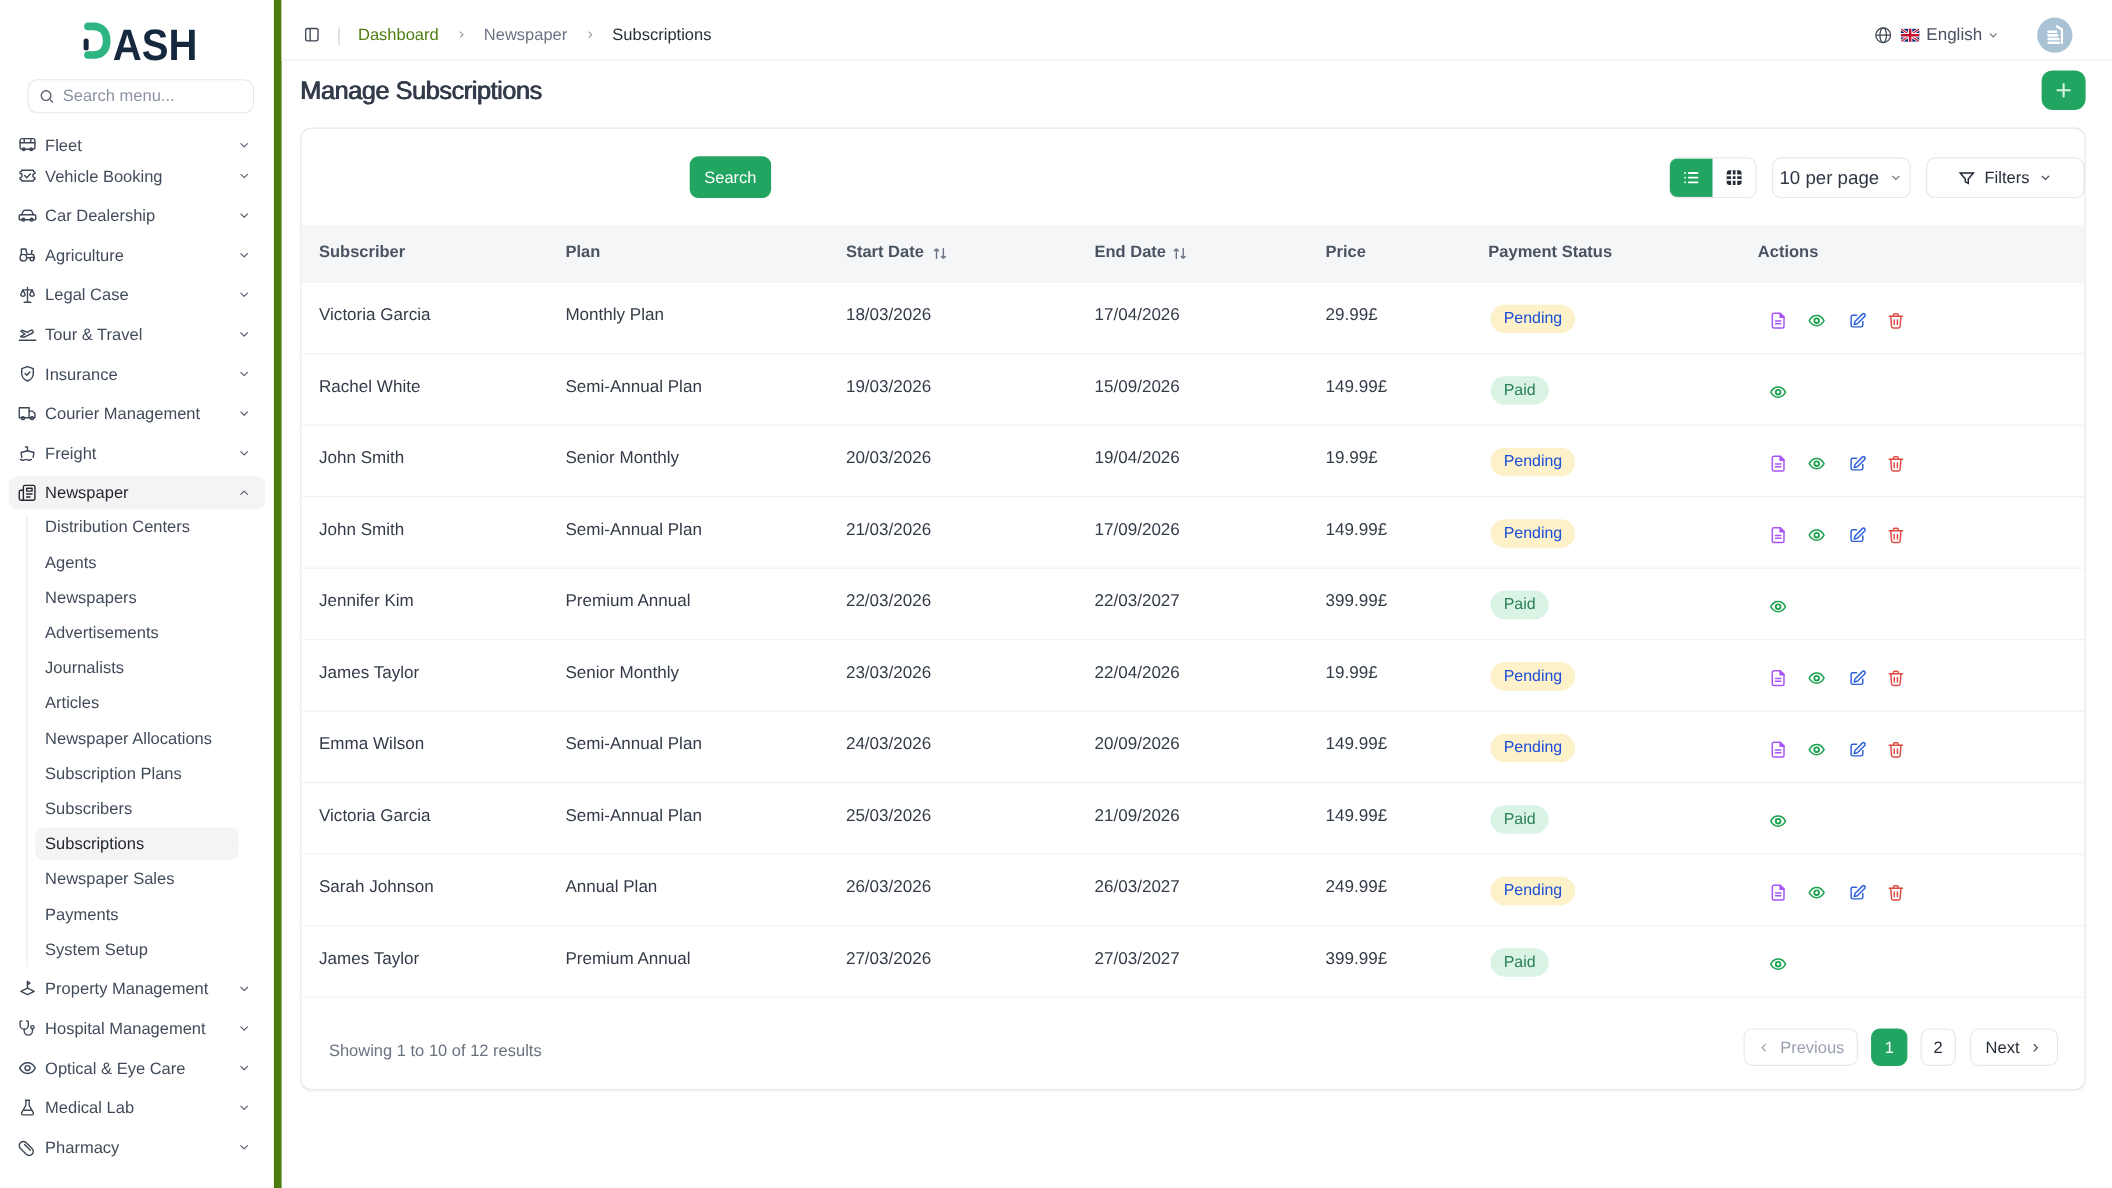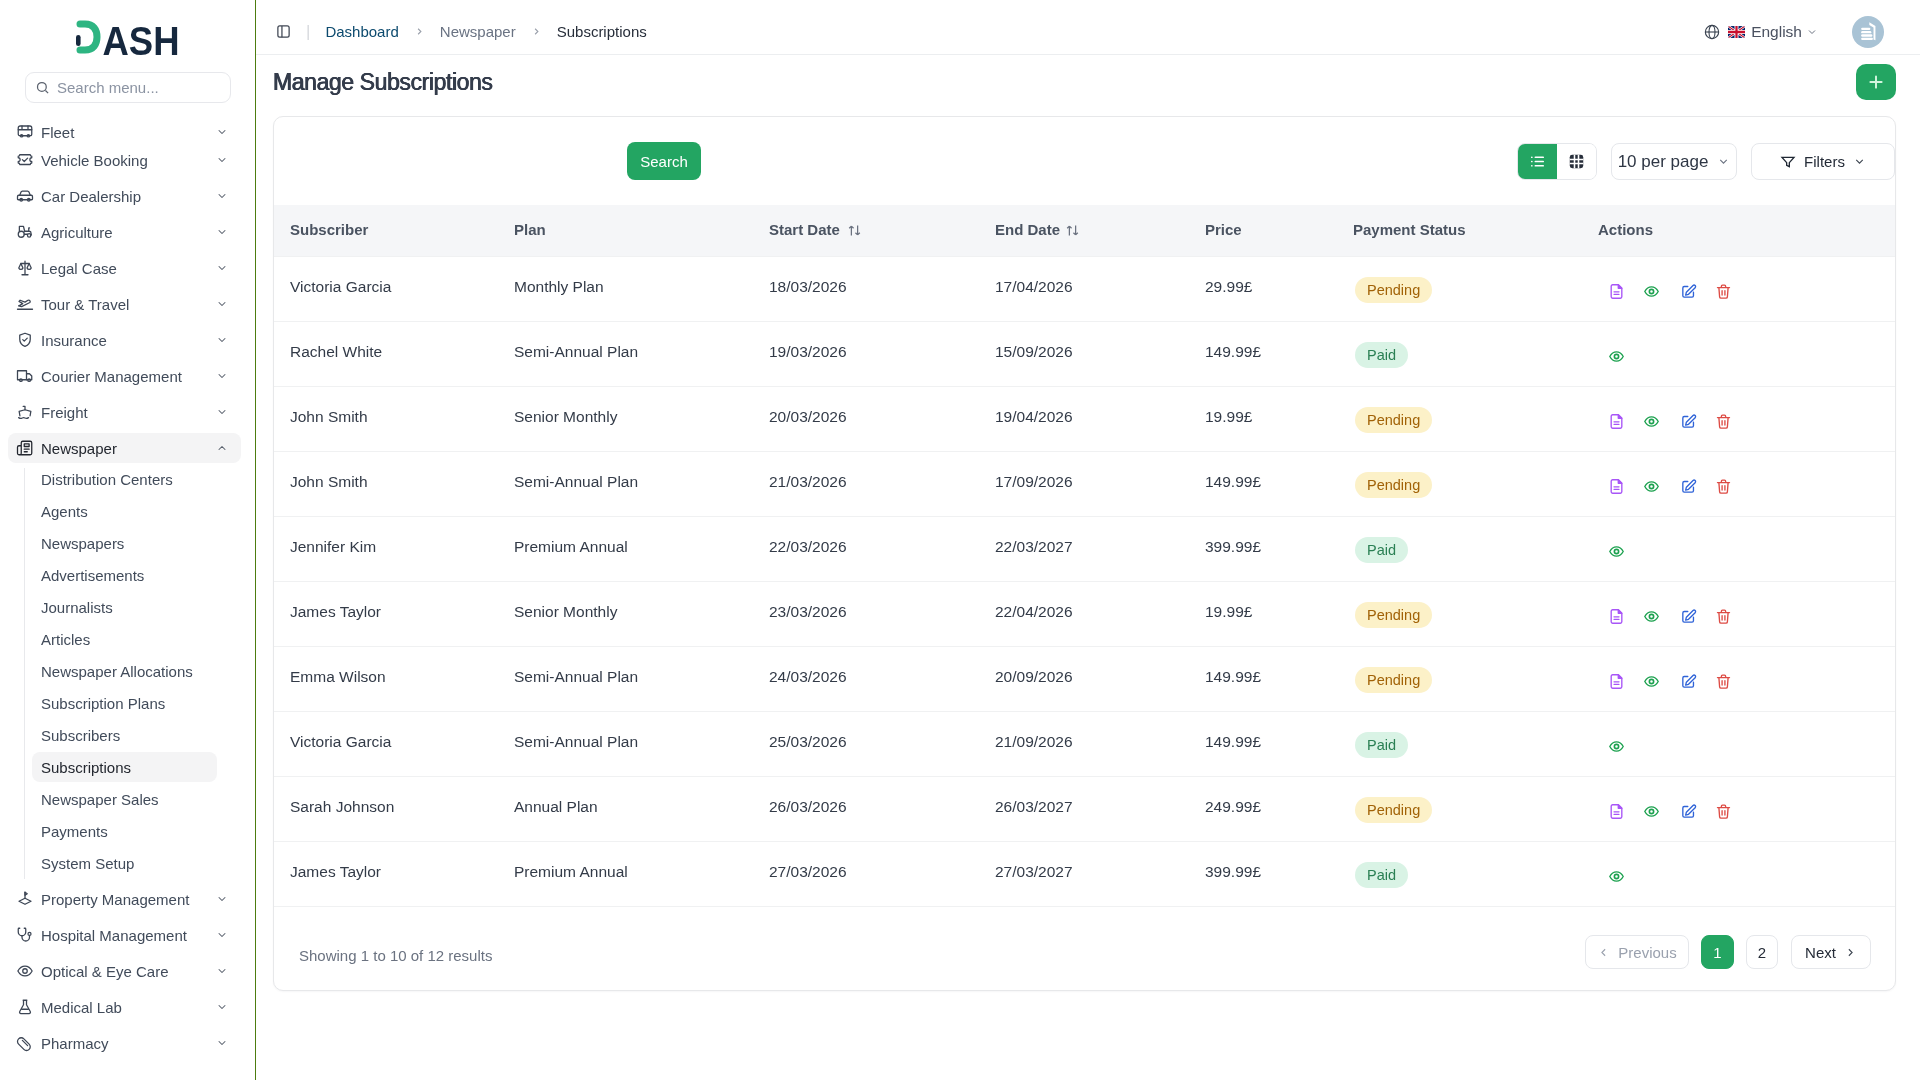--- a/index.html
+++ b/index.html
@@ -1,21 +1,21 @@
 <!DOCTYPE html>
 <html><head>
 <meta charset="utf-8">
 <style>
 * { box-sizing: border-box; margin:0; padding:0; }
 html,body { width:1920px; height:1080px; }
 body { font-family:"Liberation Sans",sans-serif; background:#fff; position:relative; overflow:hidden; color:#374151; }
 svg { display:block; }
 
 
-.sb { position:absolute; left:0; top:0; width:256px; height:1080px; background:#fff; border-right:1px solid #4d7c0f; }
+.sb { position:absolute; left:0; top:0; width:256px; height:1080px; background:#fff; border-right:7px solid #4d7c0f; }
 .logo { position:absolute; left:74px; top:19px; }
 .sbsearch { position:absolute; left:25px; top:72px; width:206px; height:31px; border:1px solid #e7e8ec; border-radius:9px; display:flex; align-items:center; padding-left:9px; }
 .sbsearch span { color:#8b93a2; font-size:15px; margin-left:7px; }
 .mi { position:absolute; left:8px; width:233px; height:30px; border-radius:8px; display:flex; align-items:center; color:#414b5a; font-size:15px; }
 .mi .ic { width:18px; height:18px; margin-left:8px; margin-right:7px; flex:none; color:#3d4655; }
 .mi .chev { position:absolute; right:13px; top:9px; width:12px; height:12px; color:#565e6b; }
 .mi.active { background:#f4f4f5; color:#23272f; } .mi.active .ic { color:#23272f; }
 .smi { position:absolute; left:32px; width:185px; height:30px; border-radius:8px; display:flex; align-items:center; padding-left:9px; color:#414b5a; font-size:15px; }
 .smi.active { background:#f4f4f5; color:#23272f; }
 .subline { position:absolute; left:24px; top:468px; width:1px; height:411px; background:#e8e9ec; }
@@ -39,21 +39,21 @@
 .vt-b { width:40px; height:100%; background:#fff; display:flex; align-items:center; justify-content:center; }
 .perpage { position:absolute; left:1337px; top:26px; width:126px; height:37px; border:1px solid #e5e7eb; border-radius:8px; display:flex; align-items:center; justify-content:center; gap:9px; color:#2e3644; font-size:17px; }
 .filters { position:absolute; left:1477px; top:26px; width:144px; height:37px; border:1px solid #e5e7eb; border-radius:8px; display:flex; align-items:center; justify-content:center; gap:8px; color:#242b37; font-size:15px; }
 
 
 .thead { position:absolute; left:0; top:88px; width:1621px; height:51px; background:#f5f6f8; }
 .thead span { position:absolute; top:16px; font-size:15px; font-weight:700; color:#4a5361; }
 .trow { position:absolute; left:0; width:1621px; height:65px; border-top:1px solid #f0f1f2; font-size:15.5px; color:#333b48; }
 .trow span { position:absolute; top:21px; }
 .badge { position:absolute; top:20px; height:26px; border-radius:13px; font-size:14.5px; display:flex; align-items:center; padding:0 12px; }
-.b-pending { left:1081px; background:#fcf1c8; color:#a16207; }
+.b-pending { left:1081px; background:#fcf1c8; color:#1d4ed8; }
 .b-paid { left:1081px; background:#d9f3e5; color:#2b8054; }
 .aico { position:absolute; top:26px; width:17px; height:17px; }
 
 
 .cfoot { position:absolute; left:0; top:789px; width:1621px; height:85px; border-top:1px solid #f0f1f2; }
 .showing { position:absolute; left:25px; top:40px; font-size:15px; color:#6a7280; }
 .pgbtn { position:absolute; top:28px; height:34px; border:1px solid #e5e7eb; border-radius:8px; background:#fff; display:flex; align-items:center; justify-content:center; font-size:15px; }
 </style>
 </head>
 <body>
@@ -256,21 +256,21 @@
     </div>
 </aside>
 
 <header class="top">
   <div class="crumb" style="left:20px; gap:15px;">
     <svg width="15" height="15" viewBox="0 0 24 24" fill="none" stroke="#3f4653" stroke-width="2">
         <rect x="3" y="3" width="18" height="18" rx="3"></rect>
         <path d="M9.5 3v18"></path>
       </svg>
     <span style="color:#d8dade;font-size:17px;">|</span>
-    <span style="color:#0c4a6e;">Dashboard</span>
+    <span style="color:#4d7c0f;">Dashboard</span>
     <svg width="11" height="11" viewBox="0 0 24 24" fill="none" stroke="#9aa0ab" stroke-width="2.4">
         <path d="M9 6l6 6-6 6"></path>
       </svg>
     <span style="color:#6a7383;">Newspaper</span>
     <svg width="11" height="11" viewBox="0 0 24 24" fill="none" stroke="#9aa0ab" stroke-width="2.4">
         <path d="M9 6l6 6-6 6"></path>
       </svg>
     <span style="color:#272e3a;">Subscriptions</span>
   </div>
   <div class="tr-right">

